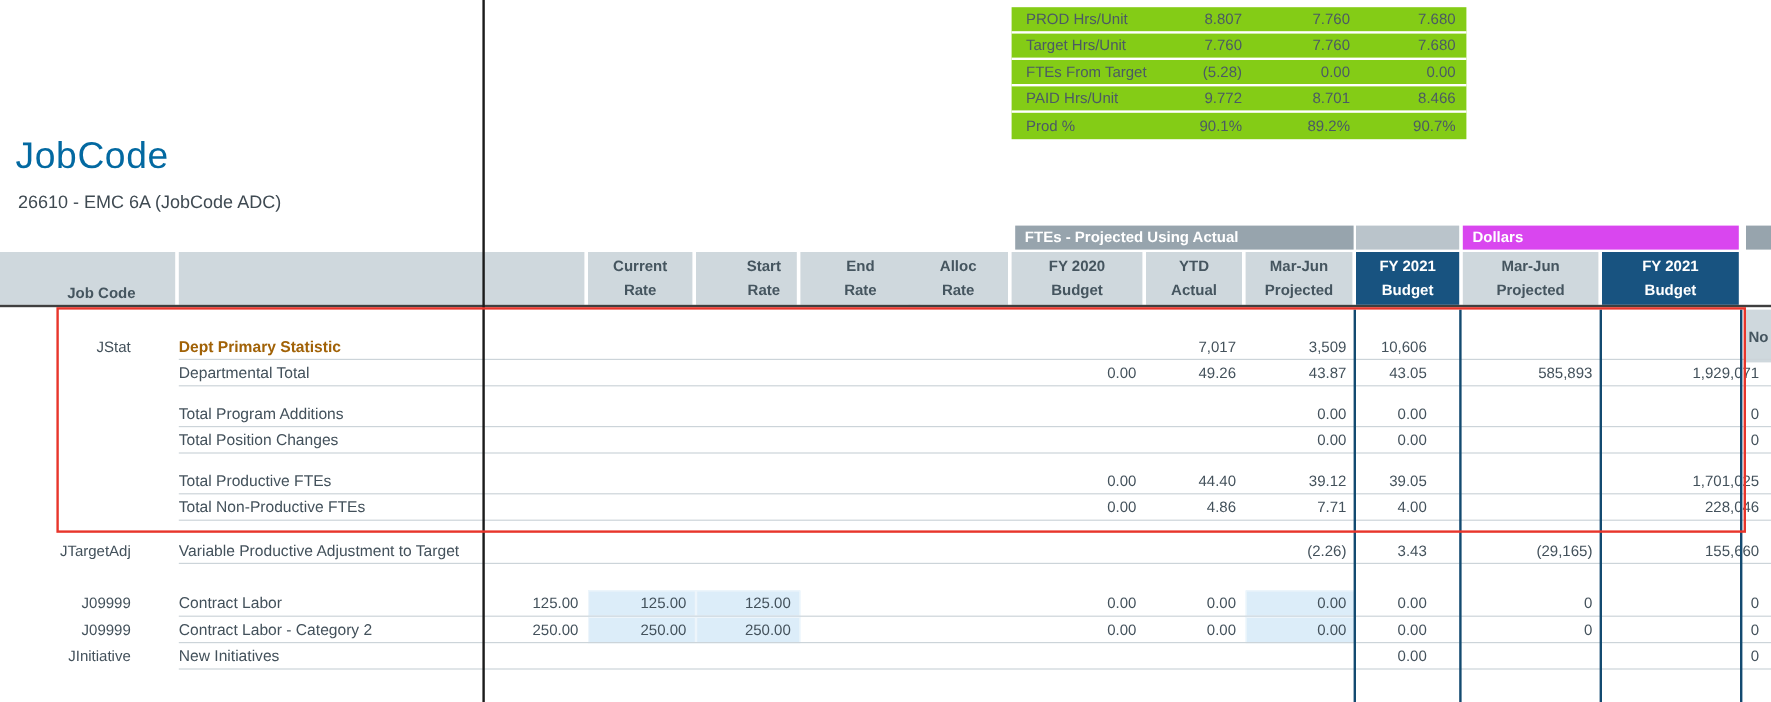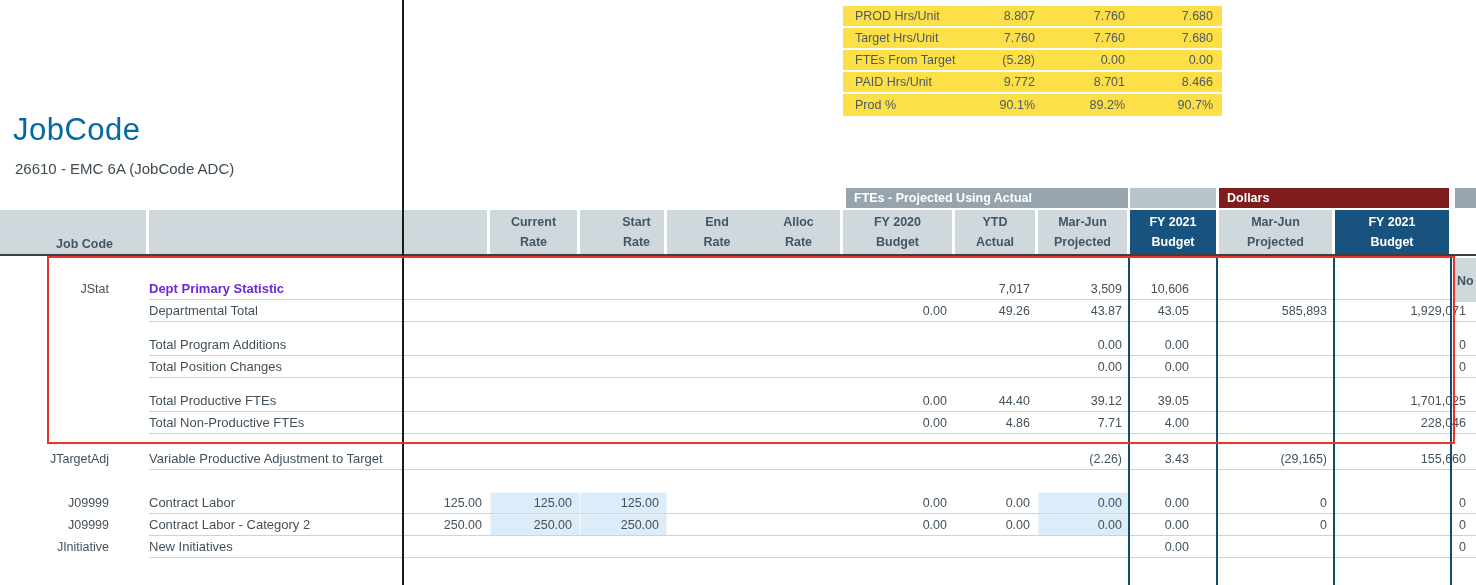--- a/index.html
+++ b/index.html
@@ -4,38 +4,38 @@
 <style>
   html,body{margin:0;padding:0;background:#fff;}
   body{width:1476px;height:585px;position:relative;overflow:hidden;
        font-family:"Liberation Sans","DejaVu Sans",sans-serif;color:#43515b;}
   .abs{position:absolute;}
 
   
   .freeze-line{left:402px;top:0;width:1.5px;height:585px;background:#1b1b1b;z-index:3;}
 
   
-  .stats{left:843px;top:6px;width:379px;background:#fde047;z-index:1;}
+  .stats{left:843px;top:6px;width:379px;background:#84cc16;z-index:1;}
   .stats-row{display:grid;grid-template-columns:110px 82px 90px 88px;
              height:20px;line-height:20px;border-bottom:2px solid #fff;
              font-size:12.5px;color:#4b5a64;}
   .stats-row:last-child{border-bottom:none;height:22px;line-height:22px;}
   .stats-label{padding-left:12px;text-align:left;white-space:nowrap;}
   .stats-val{text-align:right;white-space:nowrap;}
 
   
   .title{left:13px;top:112px;font-size:31px;font-weight:300;color:#0369a1;letter-spacing:.5px;}
   .subtitle{left:15px;top:160px;font-size:15px;color:#3f4a52;}
 
   
   .grp{top:188px;height:20px;line-height:20px;color:#fff;font-size:12.5px;font-weight:bold;
        white-space:nowrap;overflow:hidden;box-sizing:border-box;z-index:1;}
   .g-ftes{left:846px;width:282px;background:#97a4ad;padding-left:8px;}
   .g-spacer{left:1130px;width:86px;background:#bac4cb;}
-  .g-dollars{left:1219px;width:230px;background:#7f1d1d;padding-left:8px;}
+  .g-dollars{left:1219px;width:230px;background:#d946ef;padding-left:8px;}
   .g-notes{left:1455px;width:21px;background:#97a4ad;}
 
   
   .hd{top:210px;height:44px;background:#cfd8dd;color:#45555f;font-size:12.5px;font-weight:bold;
       text-align:center;box-sizing:border-box;overflow:hidden;z-index:1;}
   .hd .l{display:block;line-height:20px;}
   .hd.pad{padding-top:2px;}
   .h-jobcode{left:0;width:117px;display:flex;align-items:flex-end;justify-content:flex-end;
              padding:12px 4px 3px 0;}
   .h-narrow{left:116px;width:30px;}
@@ -55,21 +55,21 @@
   .hdr-divider{left:0;top:254px;width:1476px;height:2px;background:#3f3f3f;z-index:2;}
 
   
   .trow{position:absolute;left:0;width:1476px;height:22px;z-index:1;}
   .trow::after{content:"";position:absolute;left:149px;right:0;bottom:0;
                border-bottom:1px solid #ccd4d9;}
   .cell{position:absolute;top:0;height:22px;line-height:22px;font-size:12.5px;
         text-align:right;padding-right:8px;box-sizing:border-box;white-space:nowrap;}
   .c-code{left:0;width:113px;padding-right:4px;}
   .c-desc{left:149px;width:254px;text-align:left;padding:0;font-size:13px;overflow:hidden;}
-  .c-desc.bold{font-weight:bold;color:#6d28d9;}
+  .c-desc.bold{font-weight:bold;color:#a16207;}
   .c-rate0{left:403px;width:87px;}
   .c-cur{left:490px;width:90px;}
   .c-start{left:580px;width:87px;}
   .c-fy20{left:843px;width:112px;}
   .c-ytd{left:955px;width:83px;}
   .c-marjun{left:1038px;width:92px;}
   .c-fy21{left:1130px;width:67px;}
   .c-dmarjun{left:1218px;width:117px;}
   .c-dfy21{left:1335px;width:139px;}
   .hl{background:#dcedf9;box-shadow:inset 0 0 0 1px #edf5fb;}

